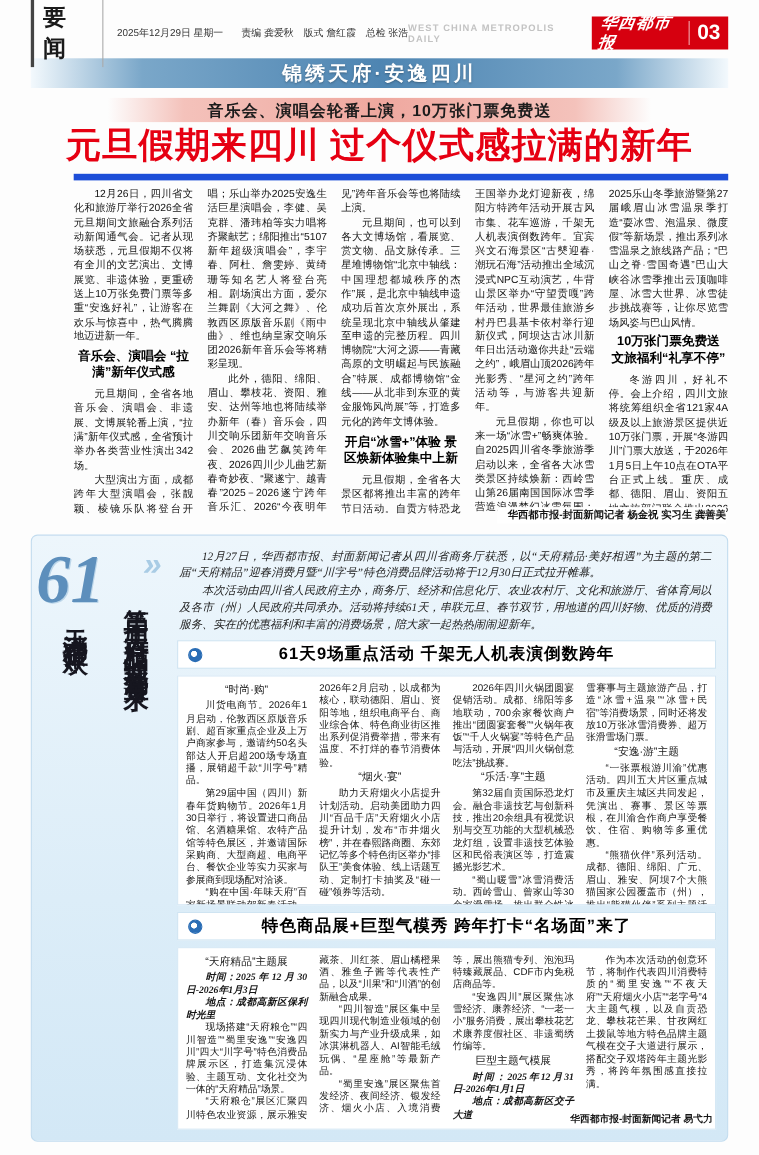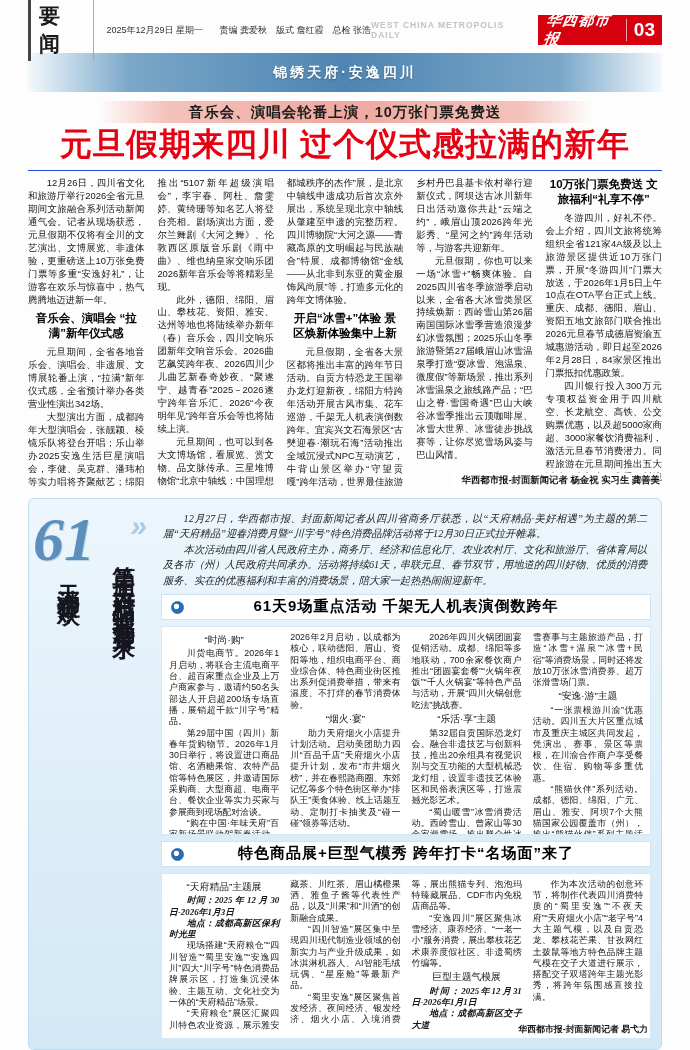--- a/index.html
+++ b/index.html
@@ -30,44 +30,44 @@
     font-family:"Liberation Serif","DejaVu Serif",serif; font-style:italic;
     font-weight:bold; font-size:15px; transform:skewX(-8deg); letter-spacing:1px;
   }
   .logo-num {
     font-size:19px; font-weight:bold; margin-left:5px; padding-left:7px;
     border-left:1px solid rgba(255,255,255,.65); font-family:"Liberation Sans",sans-serif;
   }
 
   
   .banner {
-    margin-top:5px; height:39px; display:flex; align-items:center; justify-content:center;
+    margin-top:5px; height:27px; display:flex; align-items:center; justify-content:center;
     background:linear-gradient(90deg,#f3f9fd 0%,#7aa7c9 16%,#4e85b2 50%,#7aa7c9 84%,#f3f9fd 100%);
-    color:#fff; font-weight:bold; font-size:14px; letter-spacing:3px;
+    color:#fff; font-weight:bold; font-size:18px; letter-spacing:3px;
     text-shadow:0 1px 2px rgba(0,0,0,.3);
   }
 
   
   .kicker {
     margin:9px auto 0; width:78%; height:22px; display:flex; align-items:center; justify-content:center;
     background:linear-gradient(90deg,rgba(255,255,255,0),#f4c2bb 14%,#efa89f 50%,#f4c2bb 86%,rgba(255,255,255,0));
     font-size:14.5px; font-weight:bold; color:#1c1c1c; letter-spacing:1px;
   }
   .headline {
     margin:3px 0 7px; text-align:center; color:#e60012;
     font-family:"Liberation Serif","DejaVu Serif",serif;
     font-size:32px; font-weight:900; letter-spacing:1px; line-height:1.15;
   }
 
   
   .art1 {
-    border-top:1px solid #1d4ed8; padding-top:6px; position:relative;
+    border-top:6px solid #1d4ed8; padding-top:6px; position:relative;
     height:320px; overflow:hidden;
     column-count:5; column-gap:13px;
-    font-size:9.4px; line-height:1.38; text-align:justify; color:#141414;
+    font-size:9.4px; line-height:1.38; text-align:justify; color:#141414;margin-left:39px;
   }
   .art1 p { margin:0; text-indent:2em; }
   .art1 h3.sub {
     margin:5px 2px; text-align:center; font-size:11.5px; line-height:1.3;
     font-weight:bold; color:#000;
   }
   .byline-abs {
     position:absolute; right:2px; bottom:2px; background:#fff;
     font-weight:bold; padding:1px 0 1px 10px; text-indent:0 !important;
   }
@@ -189,21 +189,21 @@
         <p>本次活动由四川省人民政府主办，商务厅、经济和信息化厅、农业农村厅、文化和旅游厅、省体育局以及各市（州）人民政府共同承办。活动将持续61天，串联元旦、春节双节，用地道的四川好物、优质的消费服务、实在的优惠福利和丰富的消费场景，陪大家一起热热闹闹迎新年。</p>
       </div>
 
       <div class="sec-header">
         <span class="sec-icon"></span>
         <span>61天9场重点活动  千架无人机表演倒数跨年</span>
       </div>
 
       <div class="sec-body body-a">
         <h4 class="sub">“时尚·购”</h4>
-        <p>川货电商节。2026年1月启动，将联合主流电商平台、超百家重点企业及上万户商家参与，邀请约50名头部达人开启超200场专场直播，展销超千款“川字号”精品。</p>
+        <p>川货电商节。2026年1月启动，伦敦西区原版音乐剧、超百家重点企业及上万户商家参与，邀请约50名头部达人开启超200场专场直播，展销超千款“川字号”精品。</p>
         <p>第29届中国（四川）新春年货购物节。2026年1月30日举行，将设置进口商品馆、名酒糖果馆、农特产品馆等特色展区，并邀请国际采购商、大型商超、电商平台、餐饮企业等实力买家与参展商到现场配对洽谈。</p>
         <p>“购在中国·年味天府”百家新场景联动贺新春活动。2026年2月启动，以成都为核心，联动德阳、眉山、资阳等地，组织电商平台、商业综合体、特色商业街区推出系列促消费举措，带来有温度、不打烊的春节消费体验。</p>
         <h4 class="sub">“烟火·宴”</h4>
         <p>助力天府烟火小店提升计划活动。启动美团助力四川“百品千店”天府烟火小店提升计划，发布“市井烟火榜”，并在春熙路商圈、东郊记忆等多个特色街区举办“排队王”美食体验、线上话题互动、定制打卡抽奖及“碰一碰”领券等活动。</p>
         <p>2026年四川火锅团圆宴促销活动。成都、绵阳等多地联动，700余家餐饮商户推出“团圆宴套餐”“火锅年夜饭”“千人火锅宴”等特色产品与活动，开展“四川火锅创意吃法”挑战赛。</p>
         <h4 class="sub">“乐活·享”主题</h4>
         <p>第32届自贡国际恐龙灯会。融合非遗技艺与创新科技，推出20余组具有视觉识别与交互功能的大型机械恐龙灯组，设置非遗技艺体验区和民俗表演区等，打造震撼光影艺术。</p>
         <p>“蜀山暖雪”冰雪消费活动。西岭雪山、曾家山等30余家滑雪场，推出群众性冰雪赛事与主题旅游产品，打造“冰雪+温泉”“冰雪+民宿”等消费场景，同时还将发放10万张冰雪消费券、超万张滑雪场门票。</p>
         <h4 class="sub">“安逸·游”主题</h4>
         <p>“一张票根游川渝”优惠活动。四川五大片区重点城市及重庆主城区共同发起，凭演出、赛事、景区等票根，在川渝合作商户享受餐饮、住宿、购物等多重优惠。</p>

